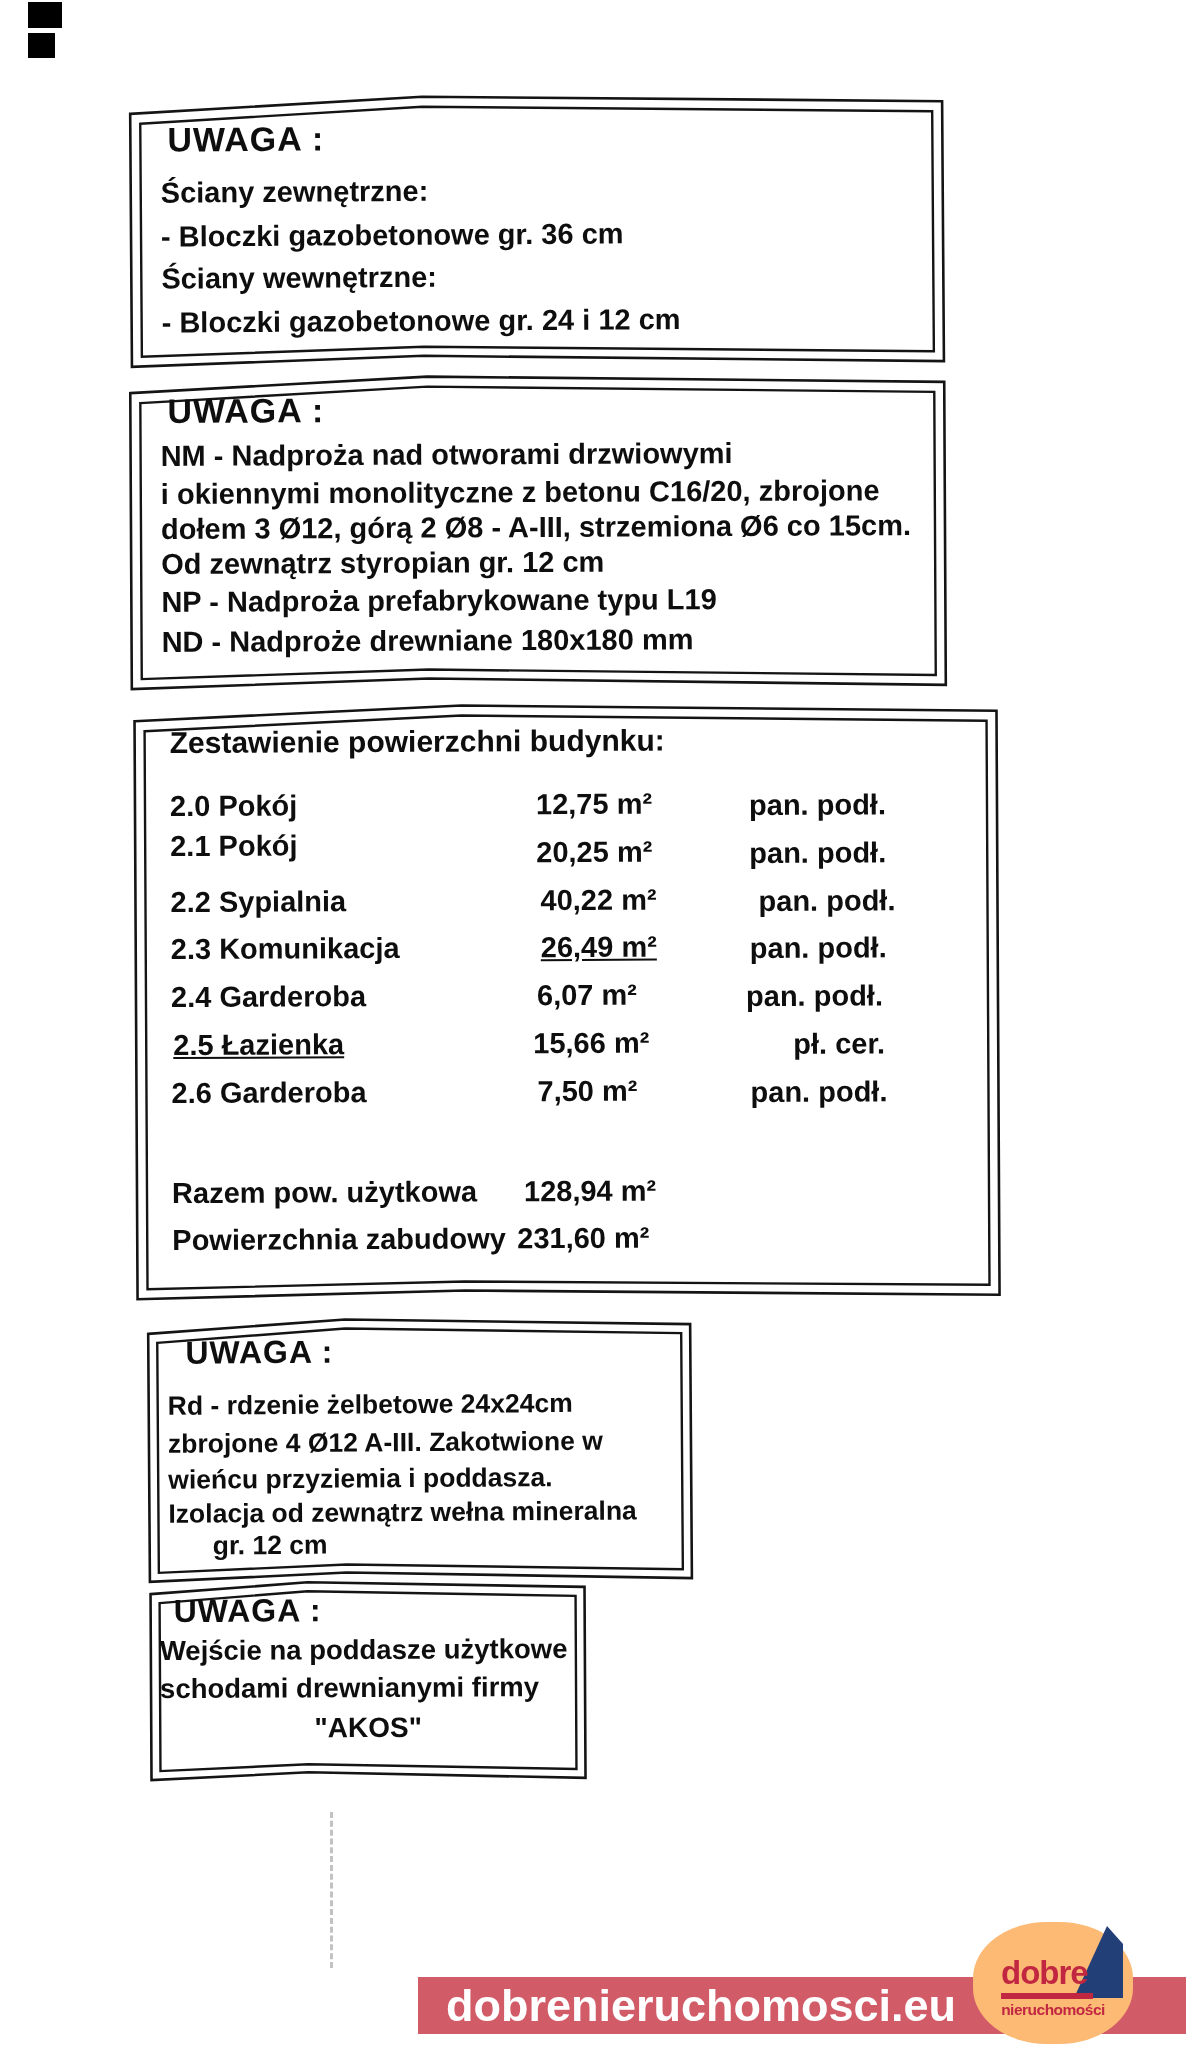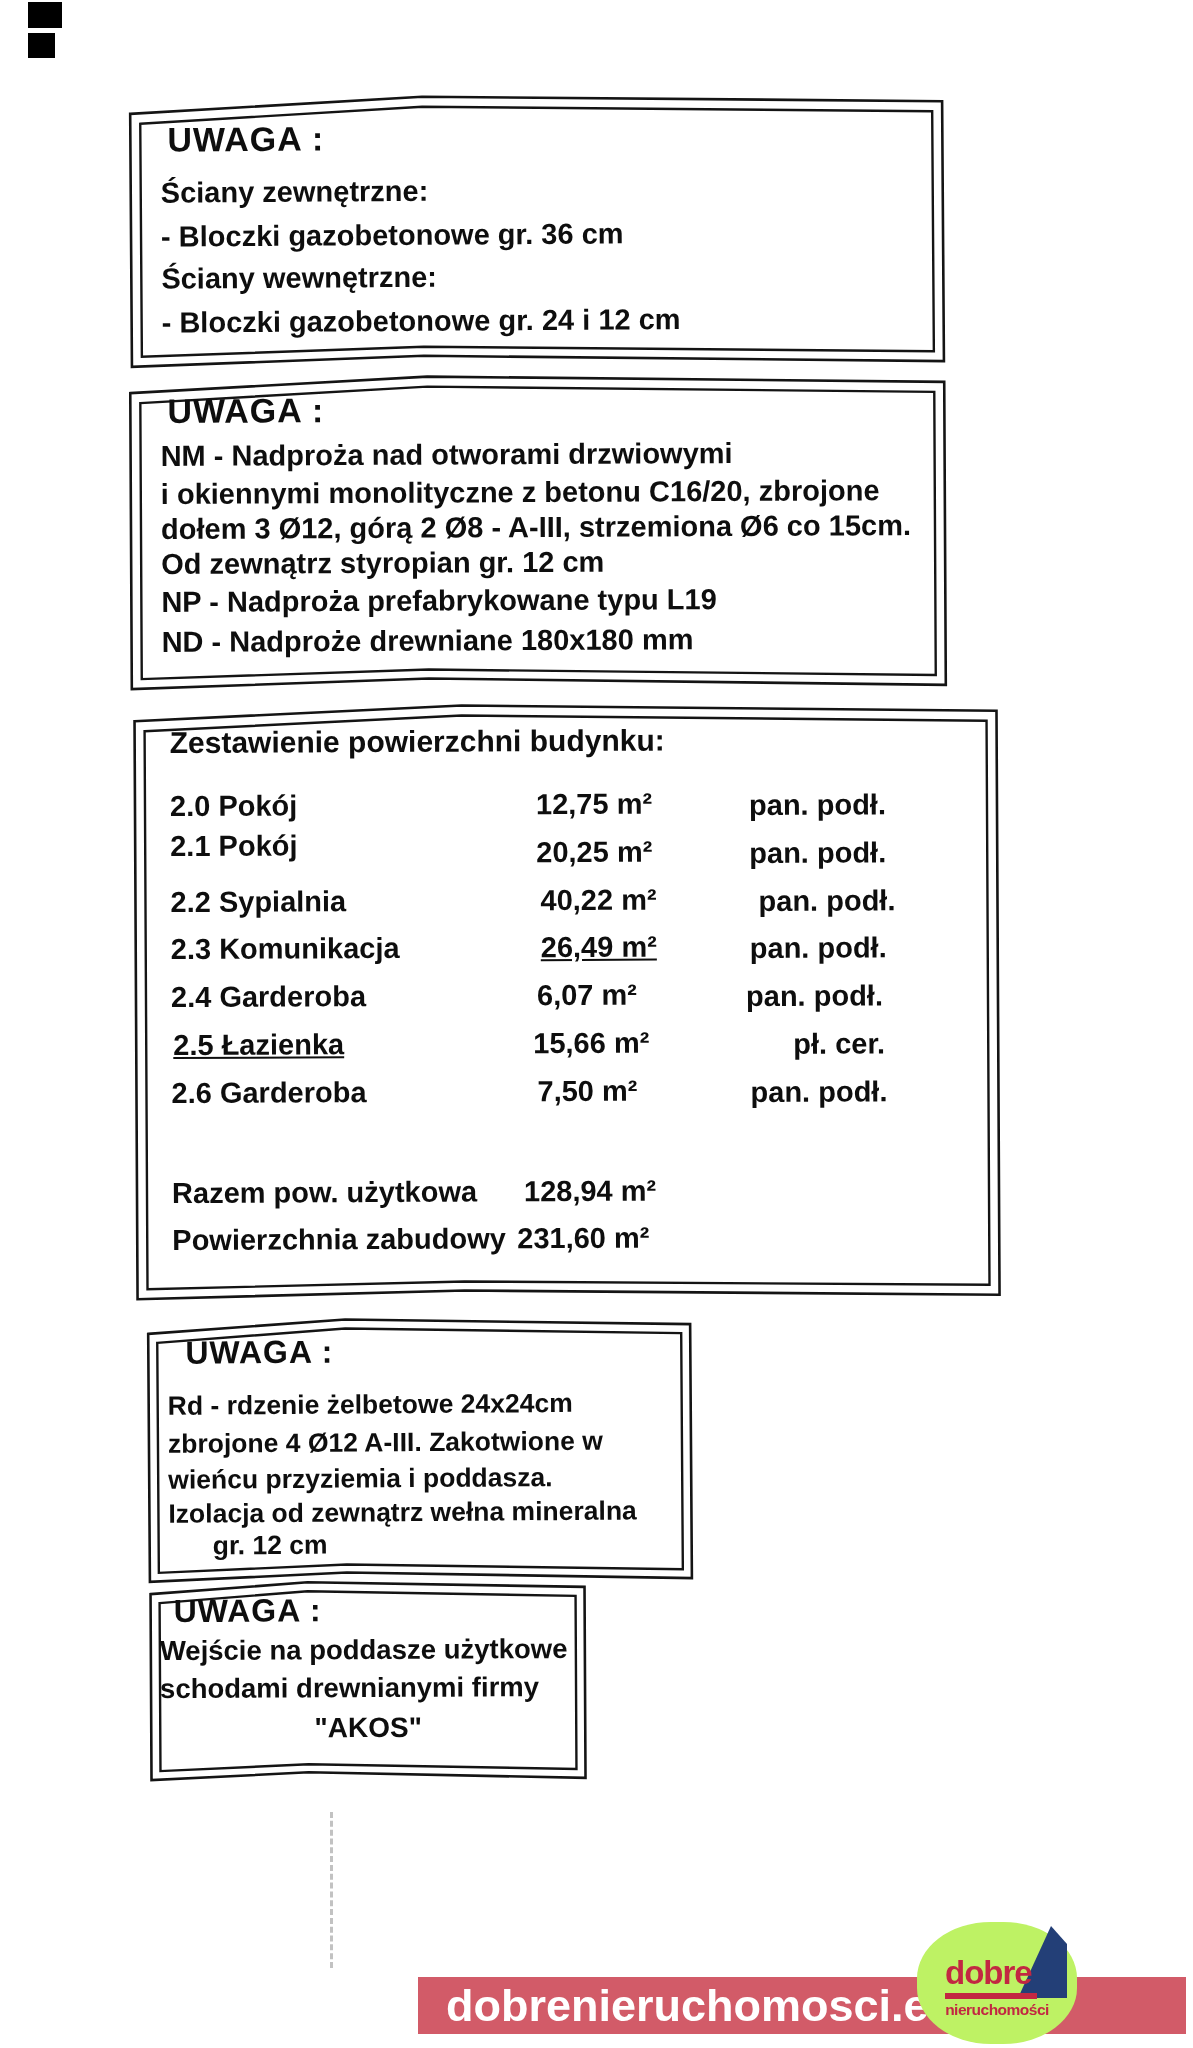--- a/index.html
+++ b/index.html
@@ -24,22 +24,22 @@
   .fold-line{position:absolute;border-left:3px dashed #c2c2c2;width:0;}
   .banner{
     position:absolute;left:418px;top:1977px;width:768px;height:57px;
     background:#d25b68;display:flex;align-items:center;
   }
   .banner-text{
     color:#ffffff;font-weight:bold;font-size:45px;letter-spacing:0px;
     padding-left:28px;white-space:nowrap;
   }
   .logo-blob{
-    position:absolute;left:917px;top:1922px;width:160px;height:122px;
-    background:#bef264;border-radius:46%;
+    position:absolute;left:973px;top:1922px;width:160px;height:122px;
+    background:#fdba74;border-radius:46%;
   }
   .logo-top{
     position:absolute;left:28px;top:32px;
     color:#c22742;font-weight:bold;font-size:33px;letter-spacing:-1px;
   }
   .logo-underline{
     position:absolute;left:28px;top:71px;width:92px;height:6px;background:#c22742;
   }
   .logo-bottom{
     position:absolute;left:0;top:79px;width:100%;text-align:center;

